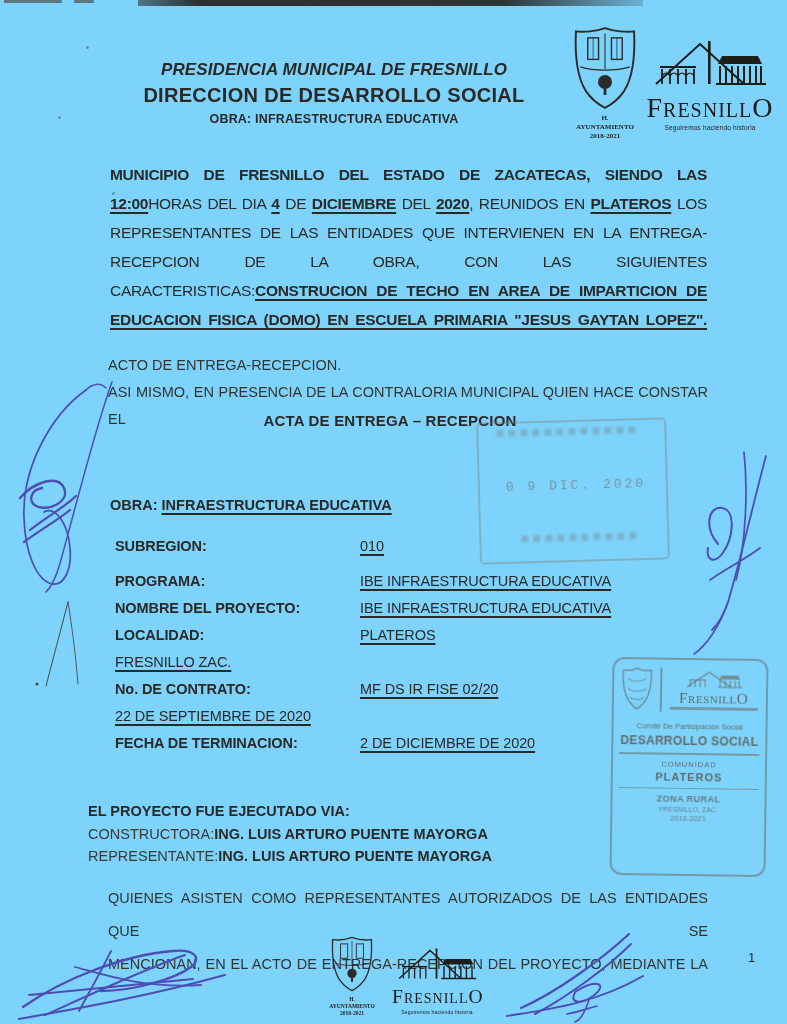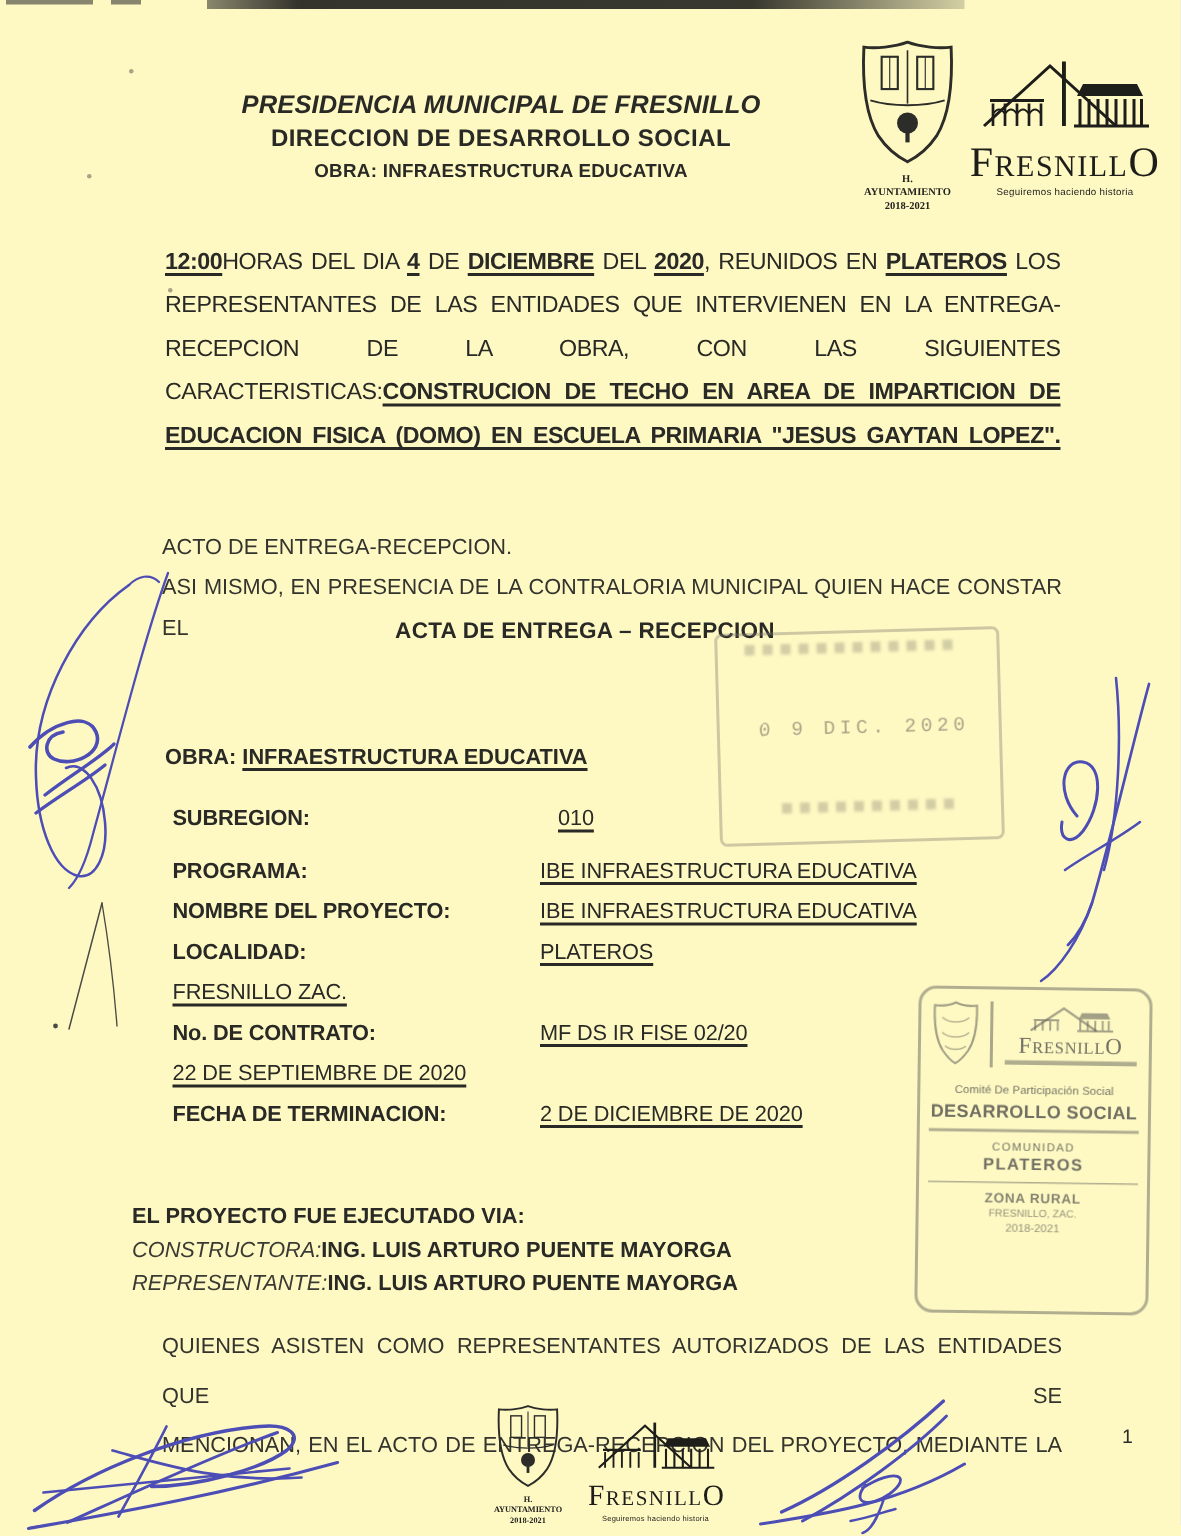--- a/index.html
+++ b/index.html
@@ -1,26 +1,26 @@
 <!DOCTYPE html>
 <html><head>
 <meta charset="utf-8">
 <style>
   html,body{margin:0;padding:0;background:#e8e8e6;}
-  .page{position:relative;width:787px;height:1024px;margin:0 auto;background:#fef9c3;
+  .page{position:relative;width:787px;height:1024px;margin:0 auto;background:#7dd3fc;
         overflow:hidden;font-family:"Liberation Sans",sans-serif;color:#292926;}
   
   .scan-bar{position:absolute;top:0;left:138px;width:505px;height:6px;
     background:linear-gradient(90deg,rgba(42,42,38,.55),rgba(35,35,31,.92) 12%,rgba(35,35,31,.9) 72%,rgba(42,42,38,.2));}
   .scan-dash{position:absolute;top:0;height:3px;background:rgba(70,70,64,.65);}
   .speck{position:absolute;width:3px;height:3px;border-radius:50%;background:rgba(80,80,74,.5);}
   
   .header-text{position:absolute;left:118px;top:60px;width:432px;text-align:center;}
   .h-title{font-size:17px;font-weight:bold;font-style:italic;letter-spacing:.1px;}
-  .h-sub{font-size:16px;font-weight:bold;margin-top:4px;letter-spacing:.3px;}
+  .h-sub{font-size:20px;font-weight:bold;margin-top:4px;letter-spacing:.3px;}
   .h-obra{font-size:12.5px;font-weight:bold;margin-top:5px;letter-spacing:.2px;}
   .crest{position:absolute;text-align:center;color:#23231f;}
   .crest-hdr{left:572px;top:26px;width:66px;}
   .crest-cap{font-family:"Liberation Serif",serif;font-weight:bold;line-height:1.25;}
   .crest-hdr .crest-cap{font-size:7px;}
   .flogo{position:absolute;text-align:center;color:#1d1d1a;}
   .flogo-hdr{left:646px;top:38px;width:128px;}
   .flogo-name{font-family:"Liberation Serif",serif;letter-spacing:1px;line-height:1;white-space:nowrap;}
   .flogo-hdr .flogo-name{font-size:20px;}
   .caps-word .cap{font-size:1.4em;}
@@ -35,28 +35,28 @@
   .para{position:absolute;left:108px;width:600px;font-size:14.5px;color:#34342f;}
   .pline{line-height:27px;text-align:justify;text-align-last:justify;}
   .pline.noj{text-align:left;text-align-last:left;}
   .acta{position:absolute;left:110px;top:412px;width:560px;text-align:center;
         font-size:15px;font-weight:bold;letter-spacing:.2px;}
   .fecha{position:absolute;right:80px;top:448px;font-size:15px;font-weight:bold;white-space:nowrap;z-index:3;}
   
   .obra-line{position:absolute;left:110px;top:497px;font-size:14.5px;font-weight:bold;}
   .fields{position:absolute;left:115px;top:536px;width:560px;font-size:14.5px;}
   .frow{display:flex;line-height:20px;margin-bottom:7px;}
-  .frow:nth-child(1){margin-bottom:15px;gap:12px;}
+  .frow:nth-child(1){margin-bottom:15px;}
   .flabel{width:245px;font-weight:bold;flex:none;letter-spacing:-.1px;}
   .fvalue{font-weight:normal;text-decoration:underline;text-decoration-thickness:1.5px;
           text-underline-offset:3px;letter-spacing:-.1px;white-space:nowrap;}
   
   .ejec{position:absolute;left:88px;top:800px;font-size:14.5px;line-height:22.5px;}
   .ejec .t1{font-weight:bold;}
-  .ejec .lab{font-weight:normal;color:#3a3a34;font-style:italic;}
+  .ejec .lab{font-weight:normal;color:#3a3a34;}
   .ejec .val{font-weight:bold;}
   
   .quienes{top:882px;}
   .quienes .pline{line-height:33px;}
   
   .crest-ftr{left:328px;top:936px;width:48px;}
   .crest-ftr .crest-cap{font-size:5.5px;}
   .flogo-ftr{left:392px;top:946px;width:90px;}
   .flogo-ftr .flogo-name{font-size:14px;}
   .flogo-ftr .flogo-tag{font-size:5px;}
@@ -135,20 +135,21 @@
       <path d="M12 38 Q16 32 20 38 M20 38 Q24 32 28 38 M28 38 Q32 32 36 38 M36 38 Q40 32 44 38" fill="none" stroke="#1d1d1a" stroke-width="1.2"></path>
       <path d="M68 26 L112 26 L108 18 L72 18 Z" fill="#1d1d1a"></path>
       <path d="M70 46 V28 M76 46 V28 M82 46 V28 M88 46 V28 M94 46 V28 M100 46 V28 M106 46 V28 M111 46 V28" stroke="#1d1d1a" stroke-width="2"></path>
       <path d="M66 46 H116" stroke="#1d1d1a" stroke-width="2"></path>
     </svg>
     <div class="flogo-name caps-word"><span class="cap">F</span><span>RESNILL</span><span class="cap">O</span></div>
     <div class="flogo-tag">Seguiremos haciendo historia</div>
   </div>
 
   <div class="intro">
+      <div class="jline"><span class="b">MUNICIPIO DE FRESNILLO DEL ESTADO DE ZACATECAS, SIENDO LAS</span></div>
       <div class="jline"><span class="b u">12:00</span><span>HORAS DEL DIA </span><span class="b u">4</span><span> DE </span><span class="b u">DICIEMBRE</span><span> DEL </span><span class="b u">2020</span><span>, REUNIDOS EN </span><span class="b u">PLATEROS</span><span> LOS</span></div>
       <div class="jline"><span>REPRESENTANTES DE LAS ENTIDADES QUE INTERVIENEN EN LA ENTREGA-</span></div>
       <div class="jline"><span>RECEPCION DE LA OBRA, CON LAS SIGUIENTES</span></div>
       <div class="jline"><span>CARACTERISTICAS:</span><span class="b u">CONSTRUCION DE TECHO EN AREA DE IMPARTICION DE</span></div>
       <div class="jline"><span class="b u">EDUCACION FISICA (DOMO) EN ESCUELA PRIMARIA "JESUS GAYTAN LOPEZ".</span></div>
     </div>
 
   <div class="para" style="top:352px;">
     <div class="pline noj">ACTO DE ENTREGA-RECEPCION.</div>
     <div class="pline">ASI MISMO, EN PRESENCIA DE LA CONTRALORIA MUNICIPAL QUIEN HACE CONSTAR EL</div>

